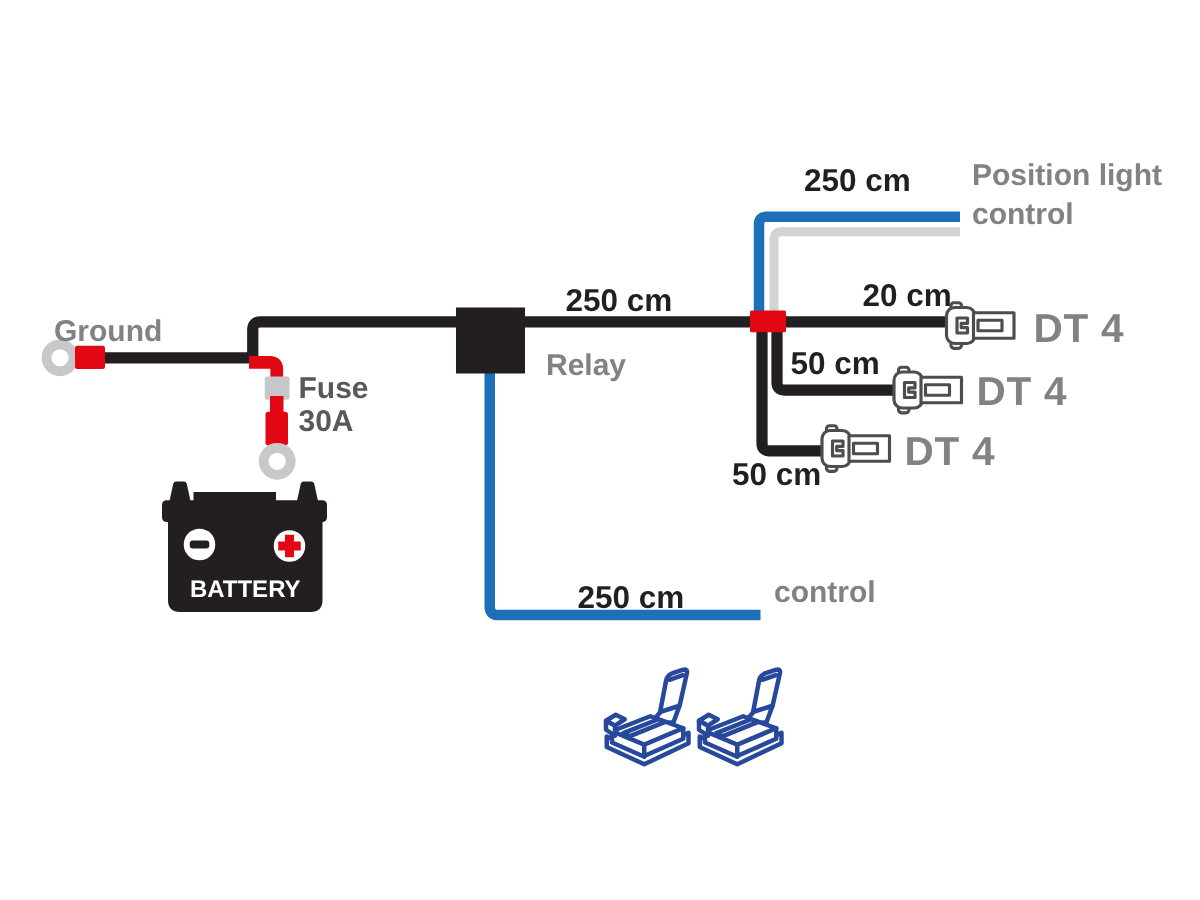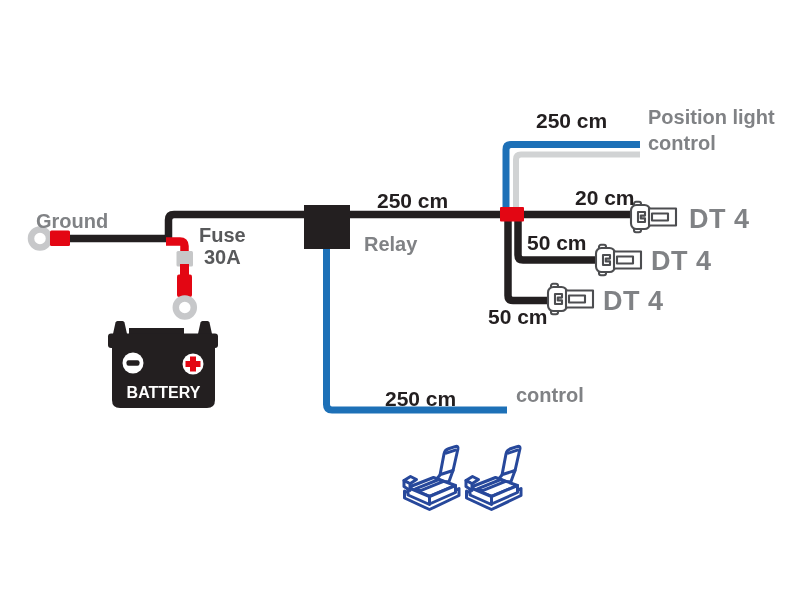--- a/index.html
+++ b/index.html
@@ -91,21 +91,21 @@
     <use href="#dt4" transform="translate(623,201)"></use>
     <use href="#dt4" transform="translate(588,244)"></use>
     <use href="#dt4" transform="translate(540,283)"></use>
 
     <use href="#scotch" transform="translate(402,444)"></use>
     <use href="#scotch" transform="translate(464,444)"></use>
   </svg>
 
   <div class="lbl lbl-gray" style="left:36px;top:208px;">Ground</div>
 
-  <div class="lbl lbl-dark" style="left:199px;top:225px;text-align:center;">
+  <div class="lbl lbl-dark" style="left:199px;top:249px;">
     <div>Fuse</div>
     <div>30A</div>
   </div>
 
   <div class="lbl lbl-gray" style="left:364px;top:231px;">Relay</div>
 
   <div class="lbl lbl-meas" style="left:377px;top:189px;">250 cm</div>
 
   <div class="lbl lbl-meas" style="left:536px;top:109px;">250 cm</div>
 

